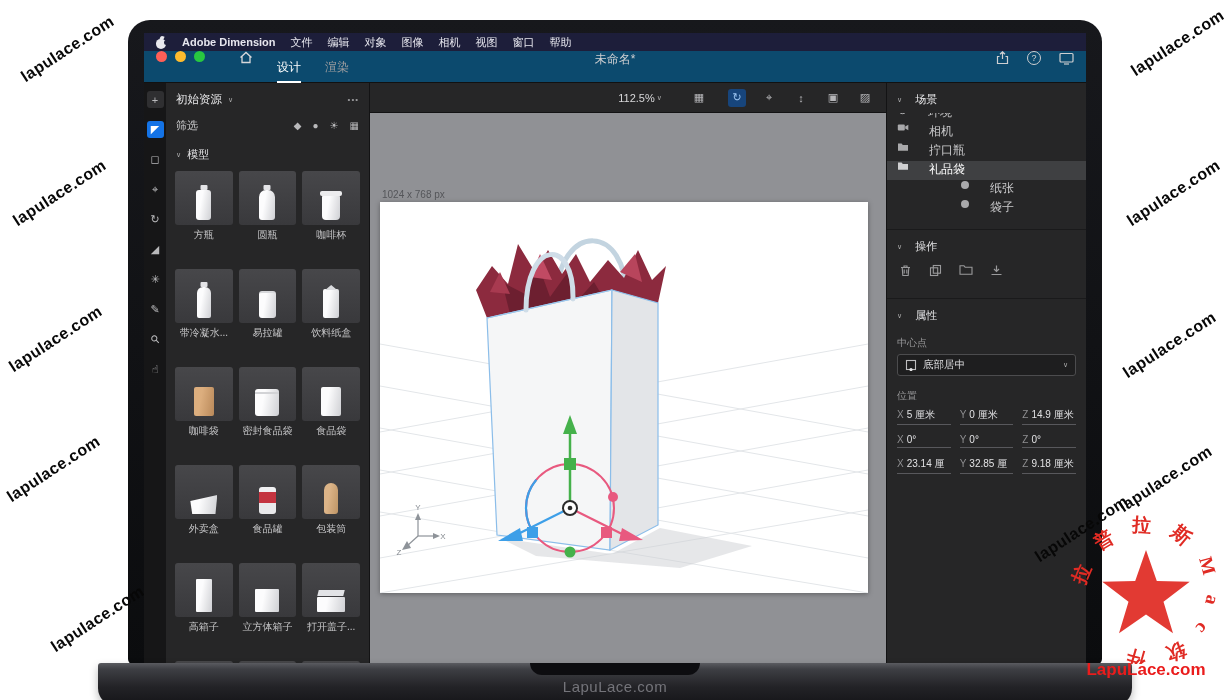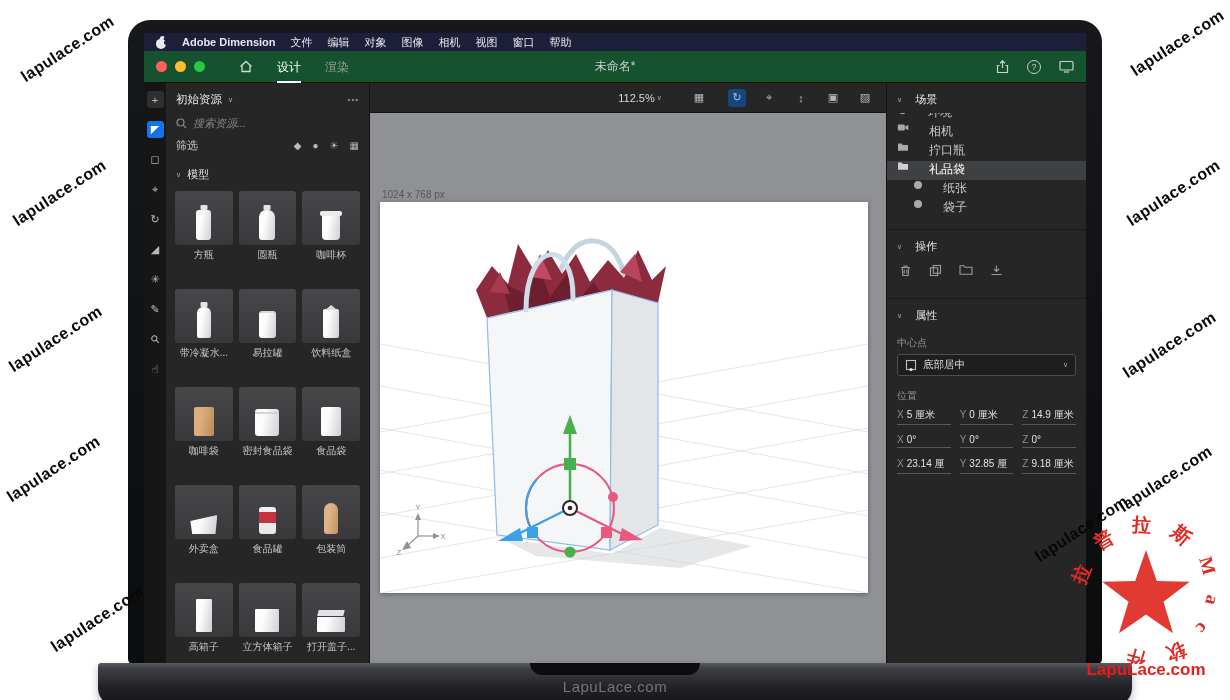--- a/index.html
+++ b/index.html
@@ -34,22 +34,22 @@
   .mb-app { font-weight:bold; }
   .apple { position:relative; width:11px; height:13px; display:inline-block; }
   .apple::before { content:""; position:absolute; left:0; top:3px; width:10px; height:10px;
                    background:#e8e8ee; border-radius:45% 45% 50% 50%; }
   .apple::after { content:""; position:absolute; right:-2px; top:4px; width:5px; height:5px;
                   background:#1d1e3a; border-radius:50%; }
   .apple i { position:absolute; left:4px; top:0; width:4px; height:4px; background:#e8e8ee;
              border-radius:60% 0 60% 0; transform:rotate(20deg); }
 
   
-  .titlebar { height:32px; background:#14532d; border-bottom:1px solid #111; display:flex;
-              align-items:center; padding:0 12px; position:relative; flex:0 0 auto; }
+  .titlebar { height:32px; background:#0c4a6e; border-bottom:1px solid #111; display:flex;
+              align-items:flex-start; padding:0 12px; position:relative; flex:0 0 auto; }
   .tl { width:11px; height:11px; border-radius:50%; margin-right:8px; flex:0 0 auto; }
   .tl-r{background:#ff5f57}.tl-y{background:#febc2e}.tl-g{background:#28c840}
   .home-ic { margin:0 24px 0 26px; display:flex; }
   .tab { font-size:12px; color:#9c9c9e; margin-right:24px; position:relative; height:32px;
          line-height:32px; }
   .tab.active { color:#fff; }
   .tab.active::after { content:""; position:absolute; left:0; right:0; bottom:0; height:2px; background:#fff; }
   .doc-title { position:absolute; left:50%; transform:translateX(-50%); color:#cfcfd1; font-size:12px; }
   .tb-right { margin-left:auto; display:flex; align-items:center; gap:18px; color:#cfcfd1; }
   .help-ic { width:14px; height:14px; border:1px solid #cfcfd1; border-radius:50%; font-size:9px;
@@ -134,21 +134,21 @@
 
   
   .rpanel { width:200px; background:#262627; border-left:1px solid #131314; flex:0 0 auto;
             font-size:11px; color:#ccc; overflow:hidden; }
   .sec-h { display:flex; align-items:center; gap:13px; padding:9px 10px 6px; color:#e6e6e8; }
   .slist { overflow:hidden; }
   .srow { display:flex; align-items:flex-start; gap:20px; height:19px; padding:0 10px; font-size:12px;
           color:#c9c9cb; }
   .srow.clip { margin-top:-9px; }
   .srow.sel { background:#3f4042; color:#fff; }
-  .srow.ind { padding-left:26px; }
+  .srow.ind { padding-left:26px;margin-left:47px; }
   .divider { border-top:1px solid #1a1a1b; margin-top:11px; }
   .acts { display:flex; gap:17px; padding:4px 12px 10px; }
   .aic { display:flex; }
   .plabel { padding:7px 10px 2px; font-size:10px; color:#98989a; display:flex; align-items:center; gap:5px; }
   .pivot { margin:2px 10px 6px; height:22px; background:#1e1e1f; border:1px solid #4c4c4e;
            border-radius:3px; display:flex; align-items:center; gap:6px; padding:0 7px;
            color:#dcdcde; font-size:10.5px; }
   .pivot .chev { margin-left:auto; }
   .triple { display:flex; gap:9px; padding:3px 10px 6px; }
   .field { flex:1; min-width:0; display:flex; align-items:baseline; gap:3px;
@@ -235,27 +235,20 @@
             <span class="tool">✎</span>
             <span class="tool rot45">⚲</span>
             <span class="tool">☝</span>
           </div>
 
           <div class="assets">
             <div class="as-head">
               <span>初始资源</span>
               <span class="chev">∨</span>
               <span class="dots">•••</span>
-            </div>
-            <div class="as-search">
-              <svg width="11" height="11" viewBox="0 0 11 11">
-                  <circle cx="4.5" cy="4.5" r="3.5" stroke="#8a8a8e" fill="none" stroke-width="1.2"></circle>
-                  <path d="M7.2 7.2 L10 10" stroke="#8a8a8e" stroke-width="1.2"></path>
-                </svg>
-              <input class="search-input" placeholder="搜索资源..." style="">
             </div>
             <div class="as-filter">
               <span>筛选</span>
               <span class="f-ics">
                 <span>◆</span>
                 <span>●</span>
                 <span>☀</span>
                 <span>▦</span>
               </span>
             </div>

